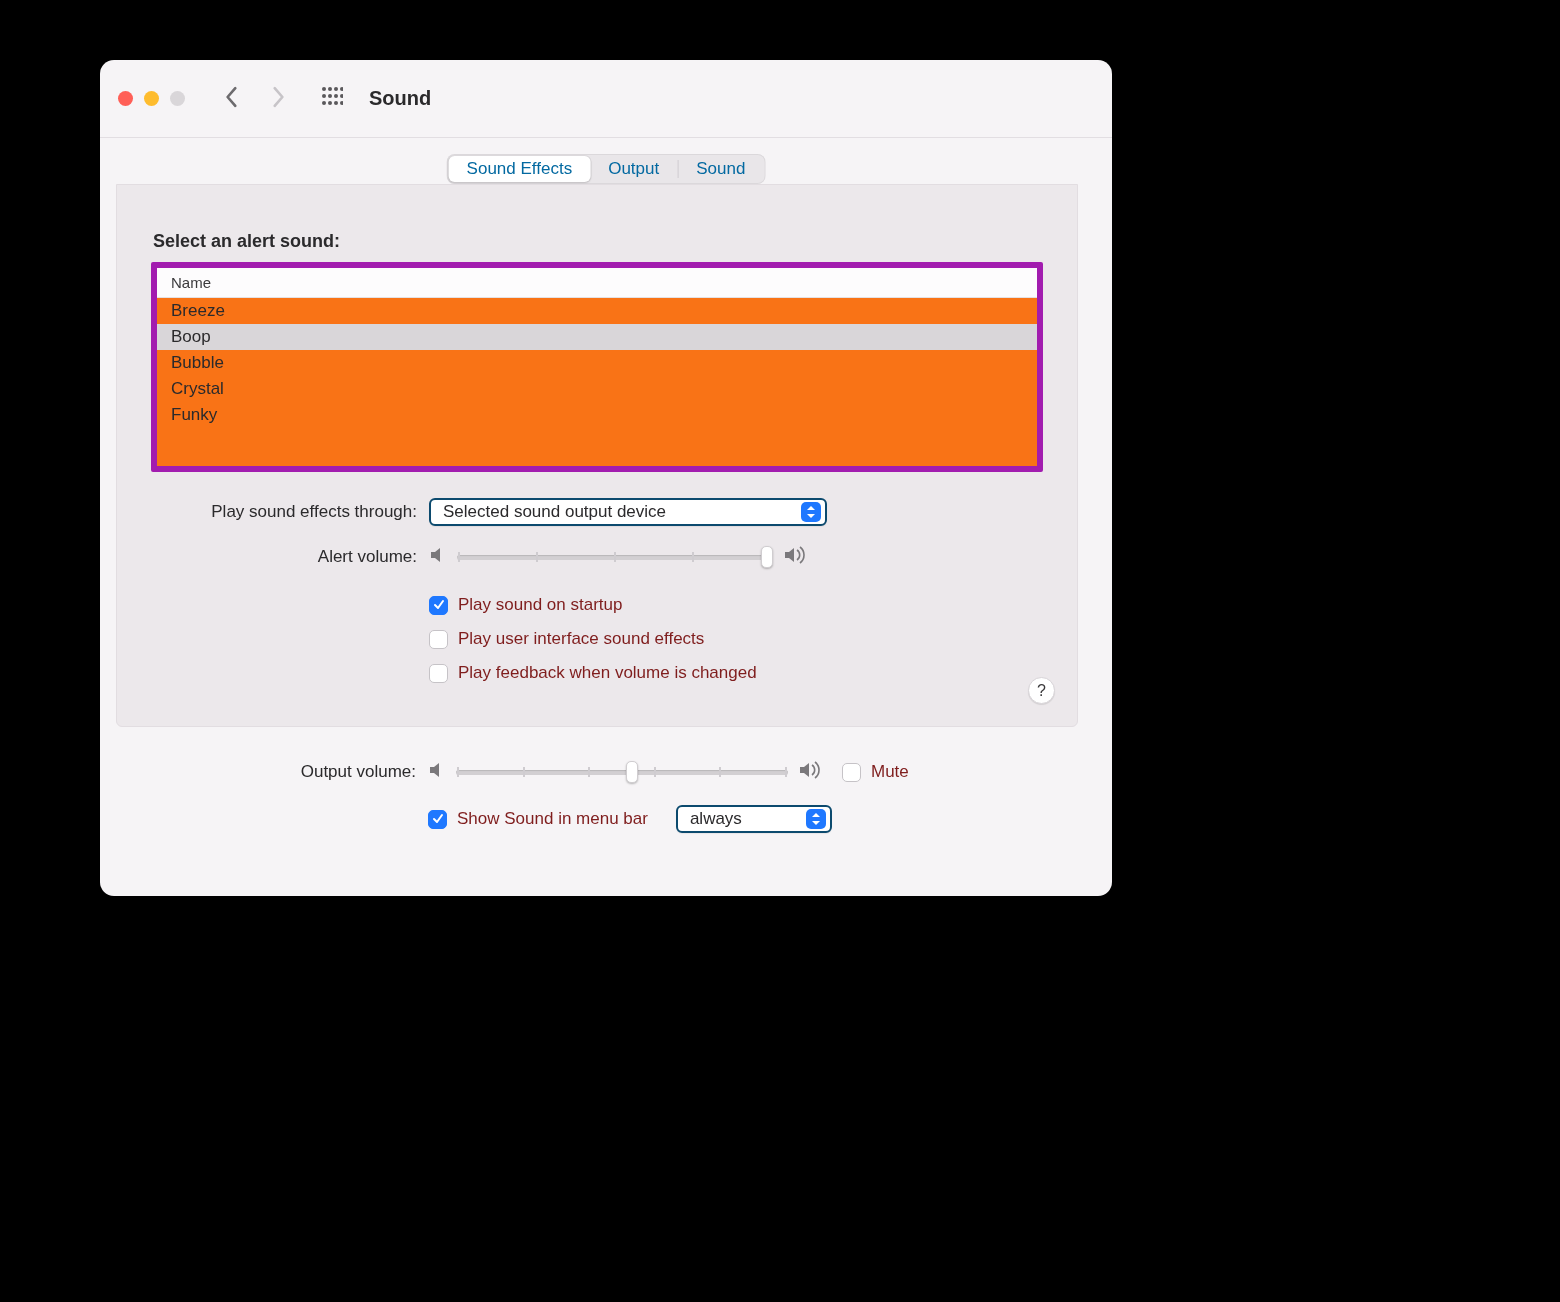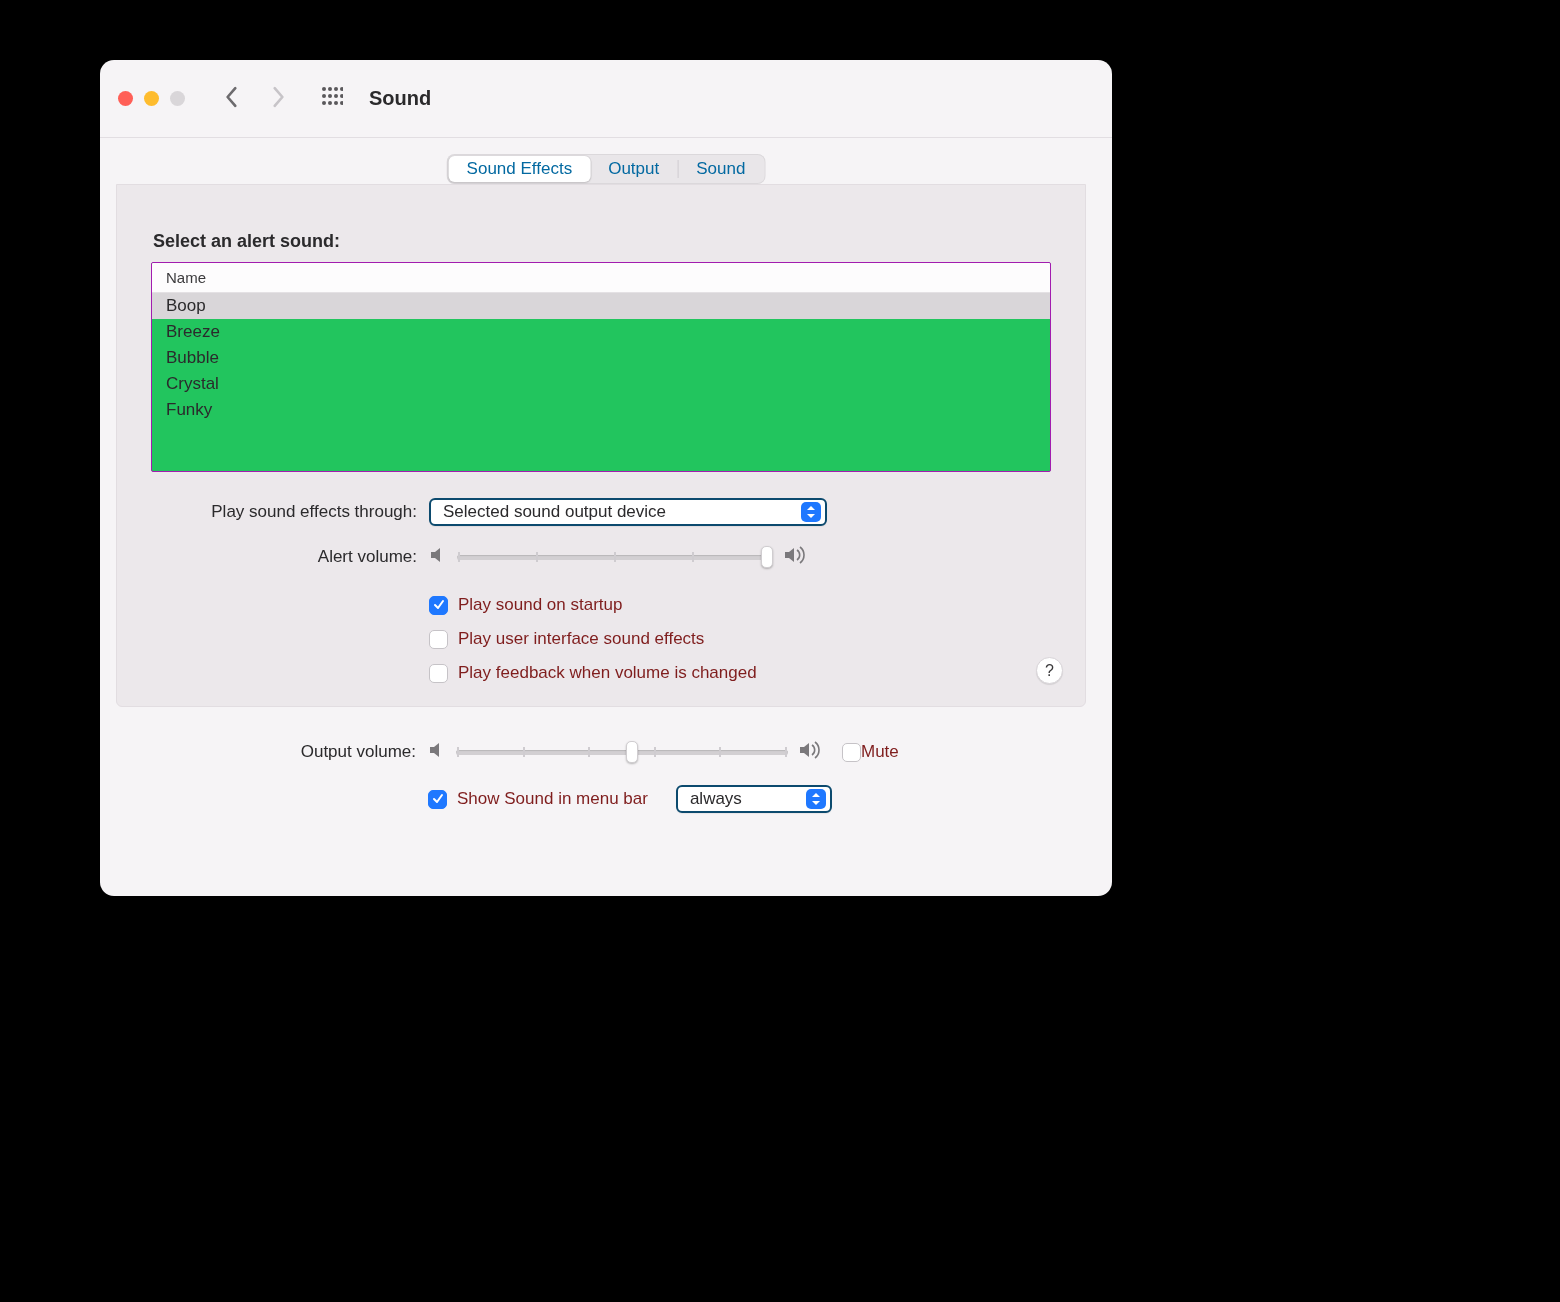--- a/index.html
+++ b/index.html
@@ -34,27 +34,27 @@
   .tabs{
     position:absolute;left:50%;transform:translateX(-50%);top:16px;
     display:flex;background:#e9e6e9;border-radius:8px;padding:2px;height:30px;
     box-shadow:inset 0 0 0 1px rgba(0,0,0,.06);
   }
   .tab{font-size:17px;color:#0369a1;padding:0 18px;display:flex;align-items:center;border-radius:6px;cursor:default;}
   .tab.active{background:#fff;box-shadow:0 1px 2px rgba(0,0,0,.12),0 0 0 1px rgba(0,0,0,.05);}
   .tab-divider{width:1px;height:18px;background:#cfccd0;align-self:center;}
 
   .panel{
-    margin:0 26px 24px 16px;padding:20px 34px 12px 34px;
+    margin:0 34px 24px 16px;padding:20px 34px 32px 34px;
     background:#ece8eb;border:1px solid #e2dde1;border-radius:6px;border-top-left-radius:0;border-top-right-radius:0;
     position:relative;top:-10px;padding-top:46px;
   }
   .panel h3{font-size:18px;font-weight:700;color:#2b2a2c;margin:0 0 10px 2px;}
   .listbox{
-    background:#22c55e;border:1px solid #a21caf;border-radius:2px;height:210px;overflow:hidden;
+    background:#f97316;border:6px solid #a21caf;border-radius:2px;height:210px;overflow:hidden;
   }
   .list-header{
     font-size:15px;color:#3b3a3c;padding:6px 14px;border-bottom:1px solid #e4e1e4;background:#fdfcfd;
   }
   .list-rows{}
   .list-row{font-size:17px;color:#2b2a2c;padding:3px 14px;}
   .list-row.selected{background:#d9d6d9;}
 
   .form-grid{margin-top:26px;}
   .row{display:flex;align-items:center;margin-bottom:20px;}
@@ -89,21 +89,21 @@
   .check-label{font-size:17px;color:#7f1d1d;}
 
   .help-btn{
     position:absolute;right:22px;bottom:22px;width:27px;height:27px;border-radius:50%;
     background:#fff;border:1px solid #d8d4d8;box-shadow:0 1px 1px rgba(0,0,0,.1);
     display:flex;align-items:center;justify-content:center;font-size:16px;color:#3a393b;
   }
 
   .footer{padding:0 50px 30px 50px;}
   .footer .row{margin-bottom:22px;}
-  .mute-wrap{display:flex;align-items:center;margin-left:10px;}
+  .mute-wrap{display:flex;align-items:center;gap:10px;margin-left:10px;}
   .select-small{width:156px;}
   .select-wide{width:398px;}
 </style>
 </head>
 <body>
 
 <div class="stage">
   <div class="window">
 
     <div class="titlebar">
@@ -156,22 +156,22 @@
           <div class="tab">Sound</div>
         </div>
       </div>
 
       <div class="panel">
         <h3>Select an alert sound:</h3>
 
         <div class="listbox">
           <div class="list-header">Name</div>
           <div class="list-rows" id="alert-rows">
+              <div class="list-row">Breeze</div>
               <div class="list-row selected">Boop</div>
-              <div class="list-row">Breeze</div>
               <div class="list-row">Bubble</div>
               <div class="list-row">Crystal</div>
               <div class="list-row">Funky</div>
             </div>
         </div>
 
         <div class="form-grid">
           <div class="row">
             <div class="row-label">Play sound effects through:</div>
             <div class="row-ctrl">

